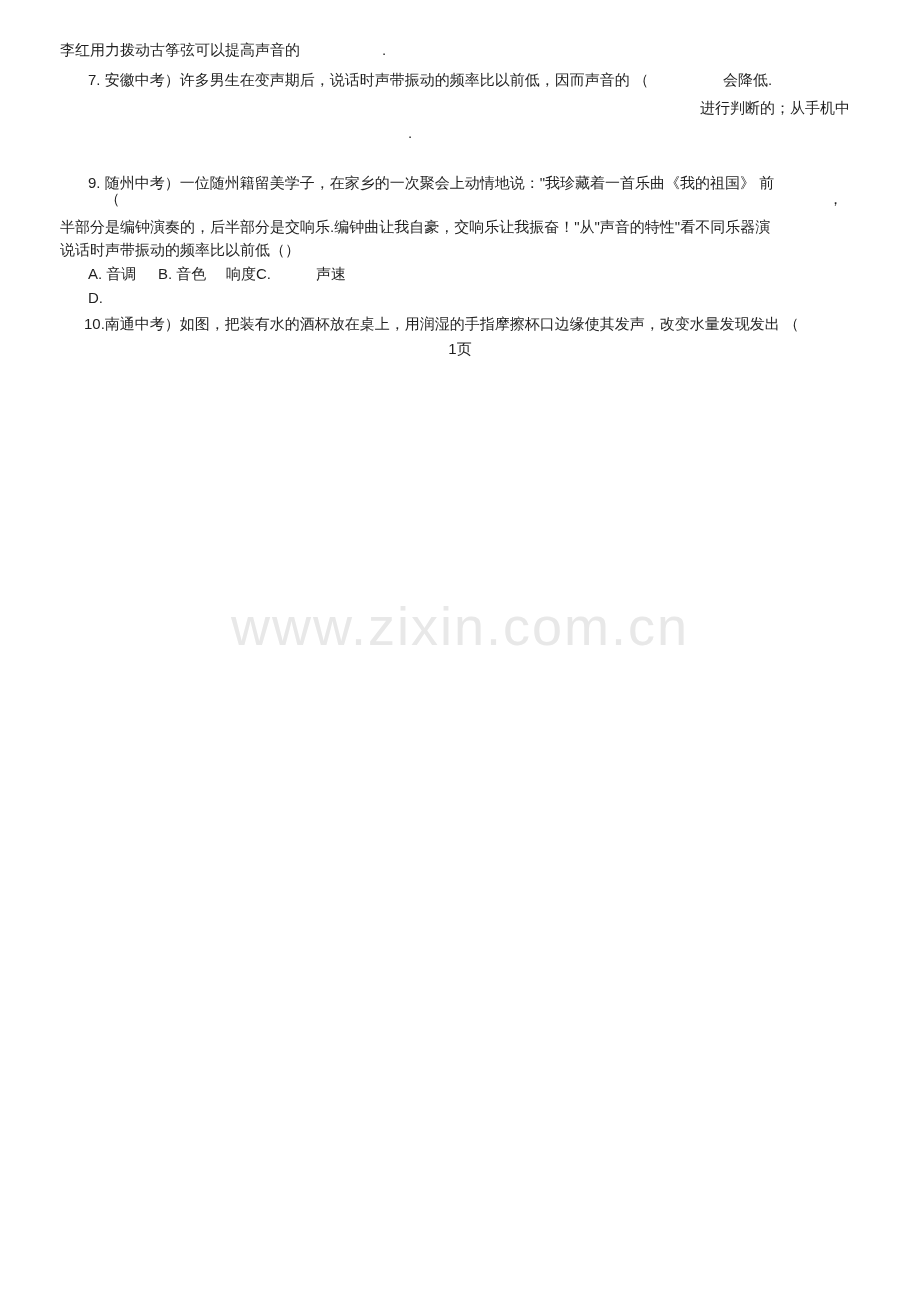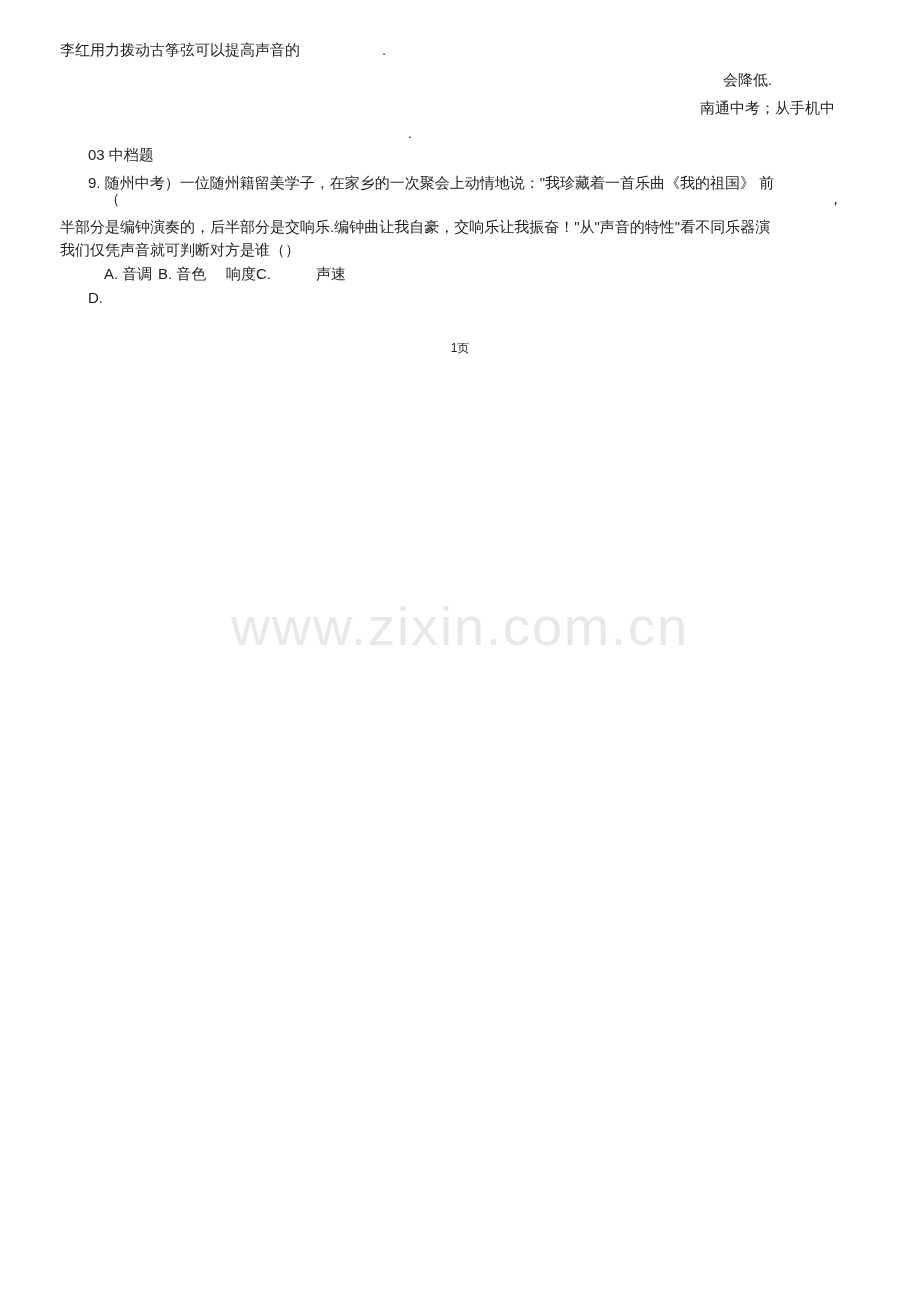--- a/index.html
+++ b/index.html
@@ -42,76 +42,77 @@
     letter-spacing: 2px;
     font-weight: 400;
     user-select: none;
   }
   .footer {
     position: absolute;
     top: 340px;
     left: 0;
     width: 100%;
     text-align: center;
-    font-size: 12px;
+    font-size: 15px;
     color: #1f1f1f;
   }
 </style>
 </head>
 <body>
 
 <div class="page">
 
   <div class="line" style="top:40px">
     <span class="seg" style="left:60px">李红用力拨动古筝弦可以提高声音的</span>
     <span class="seg" style="left:382px">.</span>
   </div>
 
   <div class="line" style="top:70px">
+    <span class="seg" style="left:88px">7. 安徽中考）许多男生在变声期后，说话时声带振动的频率比以前低，因而声音的 （</span>
     <span class="seg" style="left:723px">会降低.</span>
   </div>
 
   <div class="line" style="top:98px">
-    <span class="seg" style="left:700px">南通中考；从手机中</span>
+    <span class="seg" style="left:700px">进行判断的；从手机中</span>
   </div>
 
   <div class="line" style="top:123px">
     <span class="seg" style="left:408px">.</span>
   </div>
 
-  <div class="line" style="top:145px">
-    <span class="seg" style="left:88px">03 中档题</span>
-  </div>
 
   <div class="line" style="top:173px">
     <span class="seg" style="left:88px">9. 随州中考）一位随州籍留美学子，在家乡的一次聚会上动情地说："我珍藏着一首乐曲《我的祖国》 前</span>
   </div>
 
   <div class="line" style="top:189px">
     <span class="seg" style="left:105px">（</span>
     <span class="seg" style="left:828px">，</span>
   </div>
 
   <div class="line" style="top:217px">
     <span class="seg" style="left:60px">半部分是编钟演奏的，后半部分是交响乐.编钟曲让我自豪，交响乐让我振奋！"从"声音的特性"看不同乐器演</span>
   </div>
 
   <div class="line" style="top:240px">
-    <span class="seg" style="left:60px">我们仅凭声音就可判断对方是谁（）</span>
+    <span class="seg" style="left:60px">说话时声带振动的频率比以前低（）</span>
   </div>
 
   <div class="line" style="top:264px">
-    <span class="seg" style="left:104px">A. 音调</span>
+    <span class="seg" style="left:88px">A. 音调</span>
     <span class="seg" style="left:158px">B. 音色</span>
     <span class="seg" style="left:226px">响度C.</span>
     <span class="seg" style="left:316px">声速</span>
   </div>
 
   <div class="line" style="top:288px">
     <span class="seg" style="left:88px">D.</span>
   </div>
 
+  <div class="line" style="top:314px">
+    <span class="seg" style="left:84px">10.南通中考）如图，把装有水的酒杯放在桌上，用润湿的手指摩擦杯口边缘使其发声，改变水量发现发出 （</span>
+  </div>
 
   <div class="footer">1页</div>
 
   <div class="watermark">www.zixin.com.cn</div>
 
 </div>
 
 </body></html>

